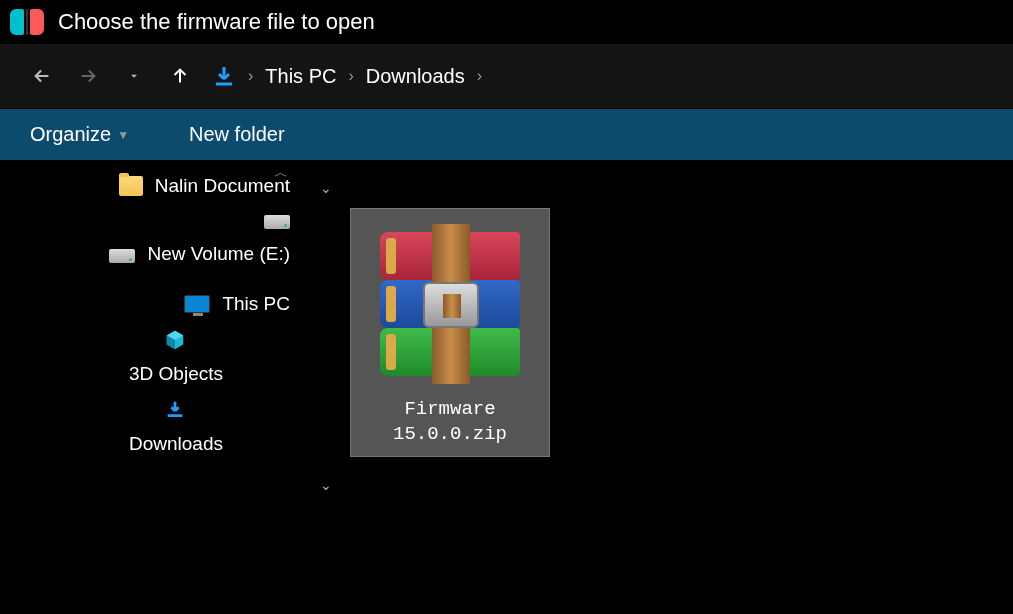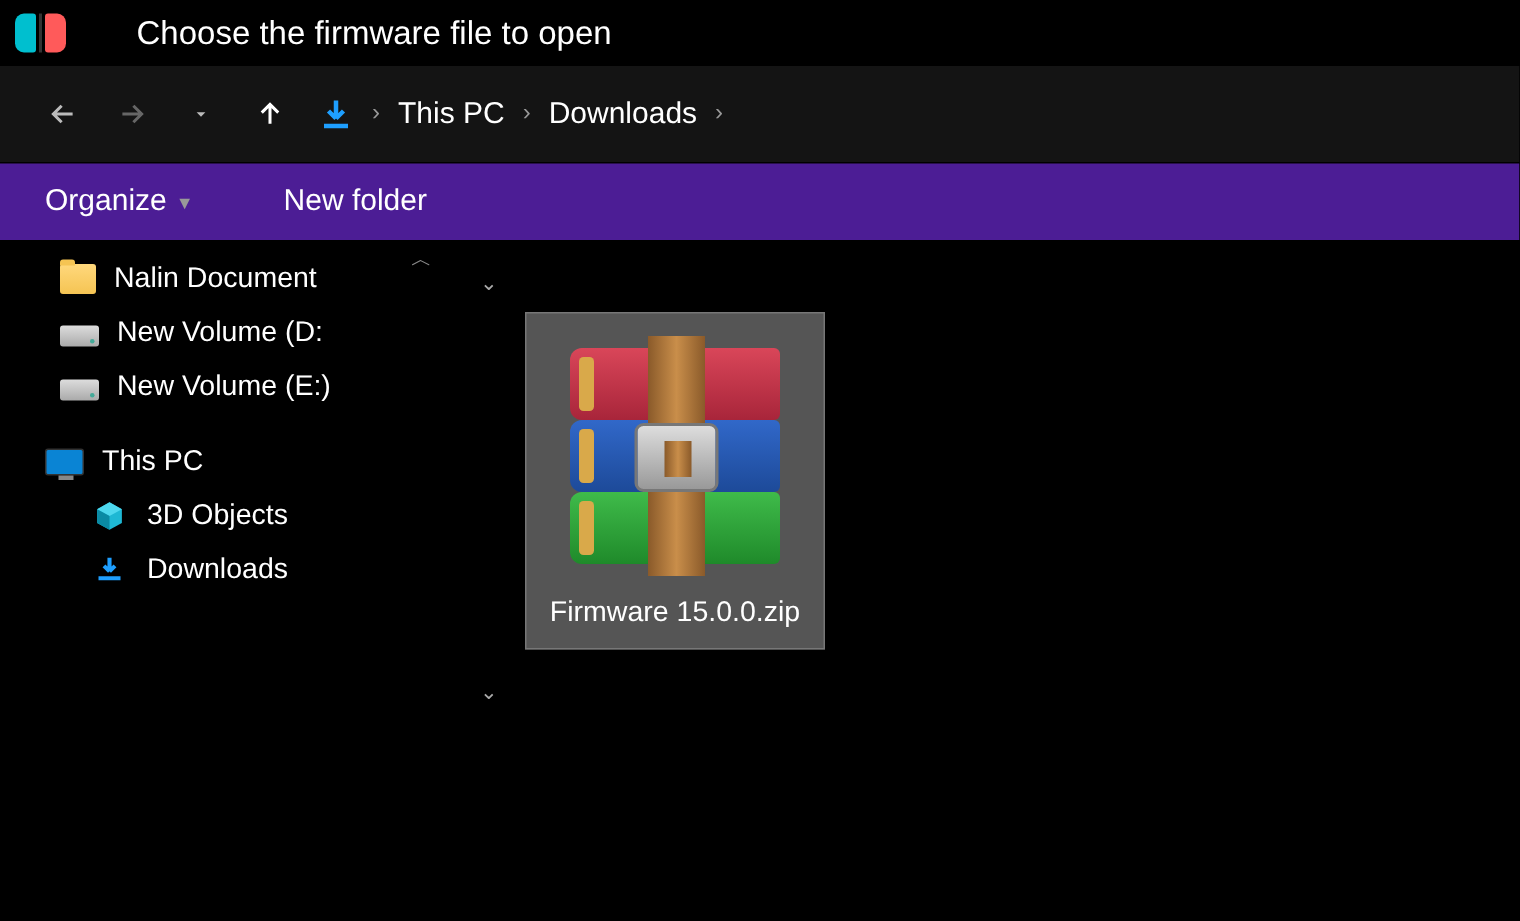--- a/index.html
+++ b/index.html
@@ -43,21 +43,20 @@
     }
     .joycon-center {
       width: 2px;
       height: 26px;
       background: #333;
     }
     .title-text {
       font-size: 22px;
       font-weight: 400;
       color: #fff;
-      margin-left: 33px;
     }
 
     .navbar {
       display: flex;
       align-items: center;
       padding: 18px 20px 18px 28px;
       background: #141414;
       gap: 18px;
       border-bottom: 1px solid #000;
     }
@@ -80,21 +79,21 @@
     .breadcrumb-item { color: #fff; }
     .address-icon {
       width: 24px;
       height: 24px;
     }
 
     .toolbar {
       display: flex;
       align-items: center;
       padding: 14px 30px;
-      background: #4c1d95;
+      background: #0c4a6e;
       gap: 60px;
     }
     .toolbar-btn {
       font-size: 20px;
       color: #fff;
       display: flex;
       align-items: center;
       gap: 6px;
     }
     .dropdown-arrow { font-size: 12px; color: #999; }
@@ -109,22 +108,23 @@
       padding: 8px 0;
       overflow: hidden;
       position: relative;
     }
     .tree-item {
       display: flex;
       align-items: center;
       padding: 7px 10px 7px 40px;
       font-size: 19px;
       gap: 12px;
-    }
-    .tree-item.indent { padding-left: 62px; }
+      justify-content: flex-end;
+    }
+    .tree-item.indent { padding-left: 62px; flex-direction: column; }
     .tree-icon {
       width: 24px;
       height: 22px;
       flex-shrink: 0;
     }
     .scrollbar-indicator {
       position: absolute;
       right: 12px;
       top: 4px;
       color: #888;
@@ -159,20 +159,21 @@
       width: 200px;
       display: flex;
       flex-direction: column;
       align-items: center;
       padding: 10px;
       text-align: center;
     }
     .file-item.selected {
       background: #555;
       border: 1px solid #777;
+      font-family: Liberation Mono, monospace;
     }
     .file-icon-large {
       width: 170px;
       height: 170px;
       display: flex;
       align-items: center;
       justify-content: center;
       margin-bottom: 8px;
     }
     .file-label {
@@ -333,21 +334,20 @@
 <div class="main">
   <div class="sidebar">
     <span class="scrollbar-indicator">︿</span>
 
     <div class="tree-item">
       <div class="tree-icon folder-small"></div>
       <span>Nalin Document</span>
     </div>
     <div class="tree-item">
       <div class="tree-icon drive-small"></div>
-      <span>New Volume (D:</span>
     </div>
     <div class="tree-item">
       <div class="tree-icon drive-small"></div>
       <span>New Volume (E:)</span>
     </div>
     <div style="height:14px"></div>
     <div class="tree-item" style="padding-left:30px">
       <div class="tree-icon thispc-small"></div>
       <span>This PC</span>
     </div>

